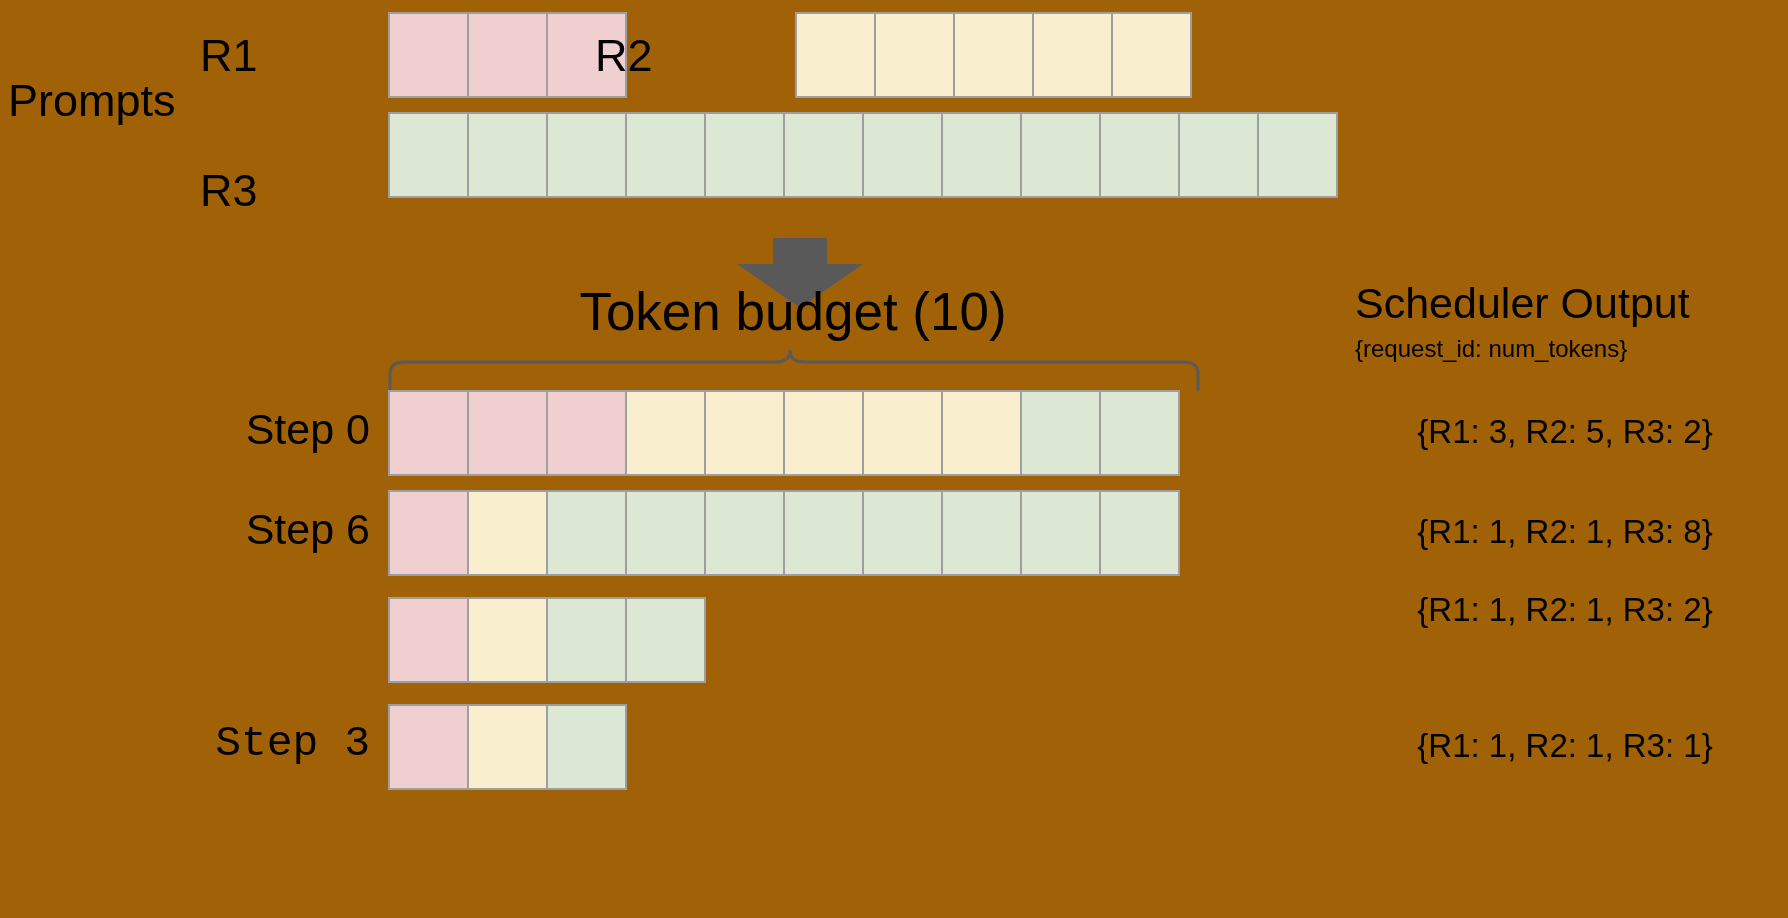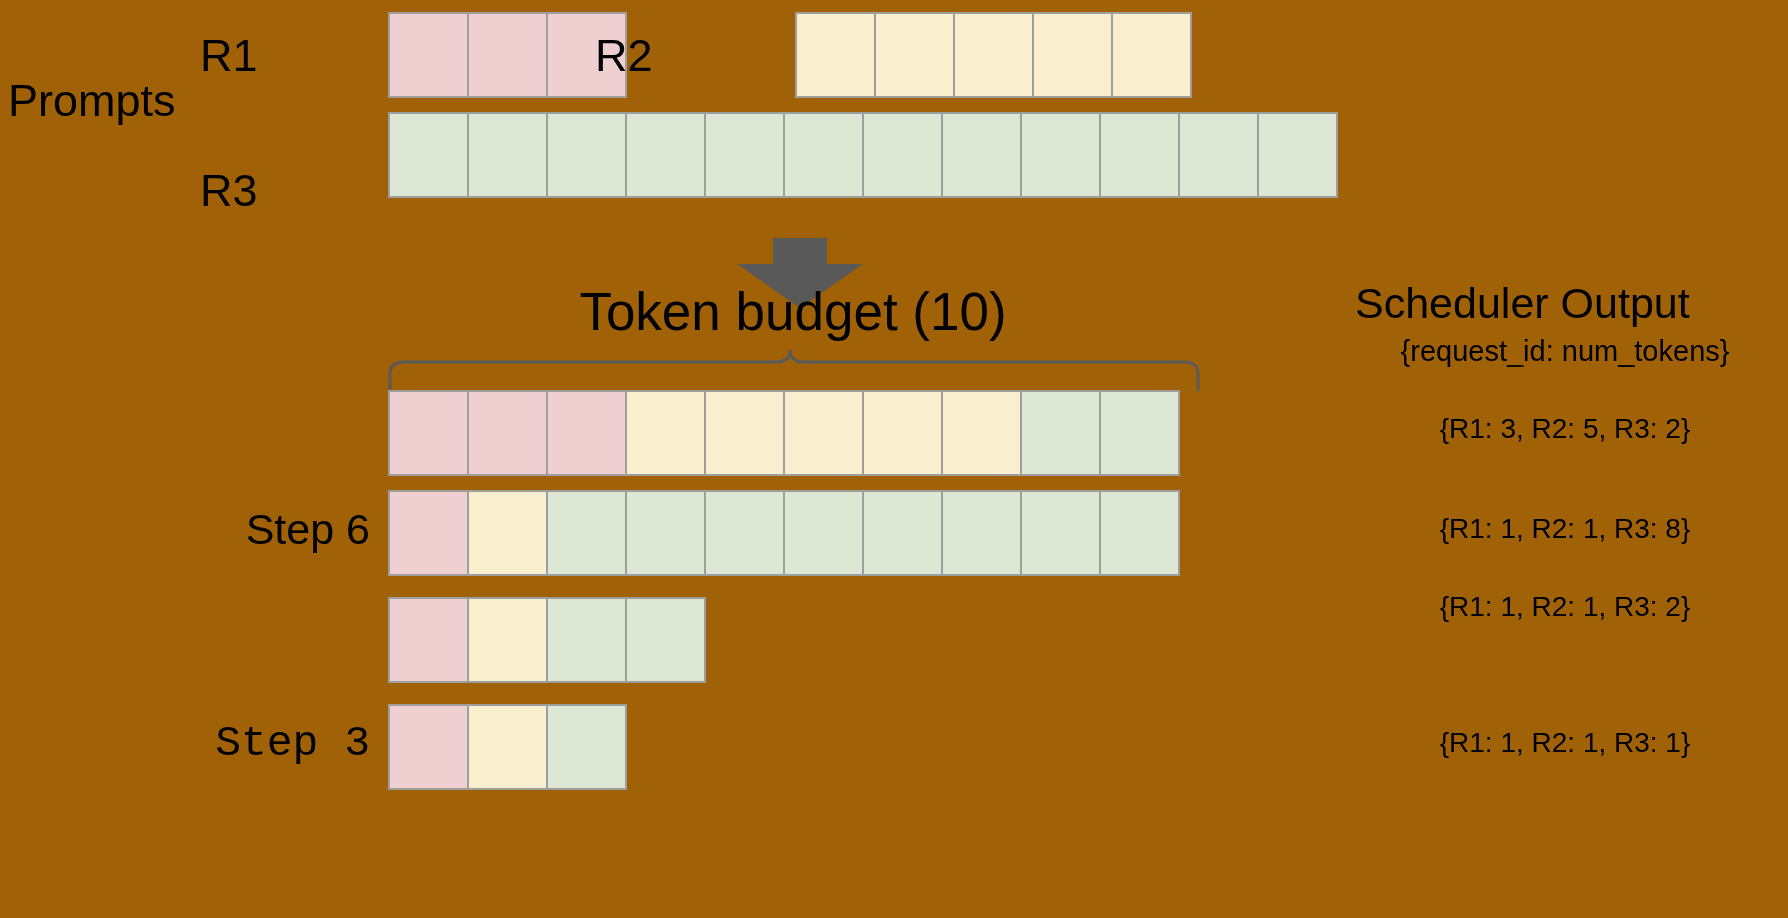--- a/index.html
+++ b/index.html
@@ -41,28 +41,28 @@
     width: 250px;
   }
   .title-sched {
     font-size: 43px;
     left: 1355px;
     top: 282px;
     width: 420px;
     text-align: left;
   }
   .subtitle-sched {
-    font-size: 29px;
+    font-size: 24px;
     left: 1355px;
     top: 337px;
     width: 420px;
-    text-align: center;
+    text-align: left;
   }
   .sched-row {
-    font-size: 28px;
+    font-size: 33px;
     left: 1345px;
     width: 440px;
     text-align: center;
   }
   .budget-label {
     font-size: 53px;
     left: 388px;
     top: 285px;
     width: 810px;
     text-align: center;
@@ -147,20 +147,21 @@
   </div>
 
   <div class="txt budget-label">Token budget (10)</div>
 
   <div class="brace">
     <svg width="812" height="44" viewBox="0 0 812 44" fill="none" stroke="#5a5a5a" stroke-width="3" stroke-linecap="round">
       <path d="M2,42 L2,26 Q2,14 16,14 L388,14 Q402,14 402,2 Q402,14 416,14 L796,14 Q810,14 810,26 L810,42"></path>
     </svg>
   </div>
 
+  <div class="txt label-step" style="left:120px; top:408px;">Step 0</div>
   <div class="row" style="left:388px; top:390px;">
     <div class="cell r1"></div>
     <div class="cell r1"></div>
     <div class="cell r1"></div>
     <div class="cell r2"></div>
     <div class="cell r2"></div>
     <div class="cell r2"></div>
     <div class="cell r2"></div>
     <div class="cell r2"></div>
     <div class="cell r3"></div>

